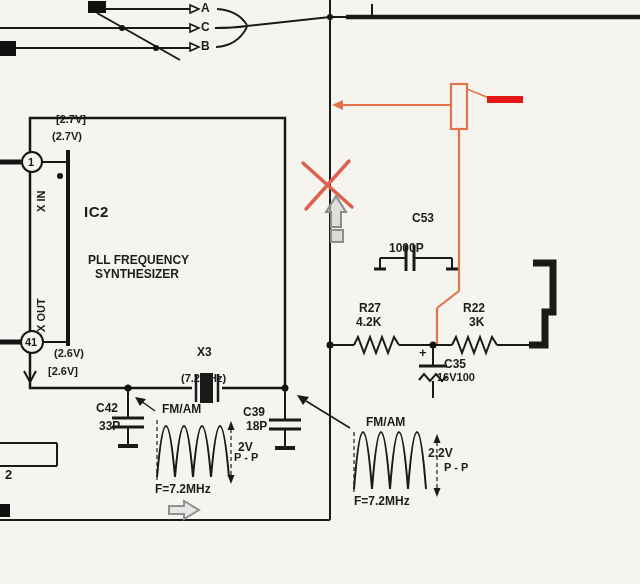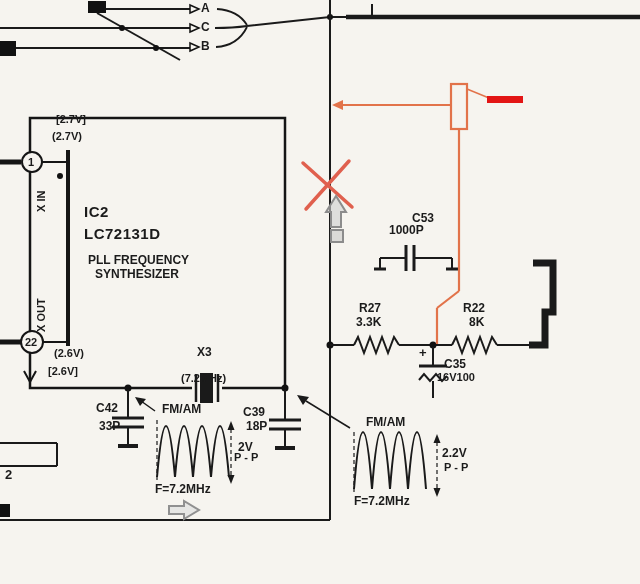--- a/index.html
+++ b/index.html
@@ -177,56 +177,55 @@
 <span class="lbl" style="left:201px;top:21px">C</span>
 <span class="lbl" style="left:201px;top:40px">B</span>
 
 <span class="lbl s11" style="left:56px;top:114px">[2.7V]</span>
 <span class="lbl s11" style="left:52px;top:131px">(2.7V)</span>
 
 <span class="lbl s11" style="left:28px;top:157px">1</span>
 <span class="lbl s11 vert" style="left:36px;top:212px">X IN</span>
 
 <span class="lbl s18" style="left:84px;top:204px">IC2</span>
-<span class="lbl s18" style="left:84px;top:226px">LC72131D</span>
 <span class="lbl" style="left:88px;top:254px">PLL FREQUENCY</span>
 <span class="lbl" style="left:95px;top:268px">SYNTHESIZER</span>
 
 <span class="lbl s11 vert" style="left:36px;top:332px">X OUT</span>
-<span class="lbl s11" style="left:25px;top:337px">22</span>
+<span class="lbl s11" style="left:25px;top:337px">41</span>
 <span class="lbl s11" style="left:54px;top:348px">(2.6V)</span>
 <span class="lbl s11" style="left:48px;top:366px">[2.6V]</span>
 
 <span class="lbl" style="left:197px;top:346px">X3</span>
 <span class="lbl s11" style="left:181px;top:373px">(7.2MHz)</span>
 
 <span class="lbl" style="left:96px;top:402px">C42</span>
 <span class="lbl" style="left:99px;top:420px">33P</span>
 
 <span class="lbl" style="left:243px;top:406px">C39</span>
 <span class="lbl" style="left:246px;top:420px">18P</span>
 
 <span class="lbl" style="left:412px;top:212px">C53</span>
-<span class="lbl" style="left:389px;top:224px">1000P</span>
+<span class="lbl" style="left:389px;top:242px">1000P</span>
 
 <span class="lbl" style="left:359px;top:302px">R27</span>
-<span class="lbl" style="left:356px;top:316px">3.3K</span>
+<span class="lbl" style="left:356px;top:316px">4.2K</span>
 
 <span class="lbl" style="left:463px;top:302px">R22</span>
-<span class="lbl" style="left:469px;top:316px">8K</span>
+<span class="lbl" style="left:469px;top:316px">3K</span>
 
 <span class="lbl s13" style="left:419px;top:346px">+</span>
 <span class="lbl" style="left:444px;top:358px">C35</span>
 <span class="lbl s11" style="left:437px;top:372px">16V100</span>
 
 <span class="lbl" style="left:162px;top:403px">FM/AM</span>
 <span class="lbl" style="left:238px;top:441px">2V</span>
 <span class="lbl s11" style="left:234px;top:452px">P - P</span>
 <span class="lbl" style="left:155px;top:483px">F=7.2MHz</span>
 
 <span class="lbl" style="left:366px;top:416px">FM/AM</span>
-<span class="lbl" style="left:442px;top:447px">2.2V</span>
+<span class="lbl" style="left:428px;top:447px">2.2V</span>
 <span class="lbl s11" style="left:444px;top:462px">P - P</span>
 <span class="lbl" style="left:354px;top:495px">F=7.2MHz</span>
 
 <span class="lbl s13" style="left:5px;top:468px">2</span>
 
 </div>
 
 </body></html>

